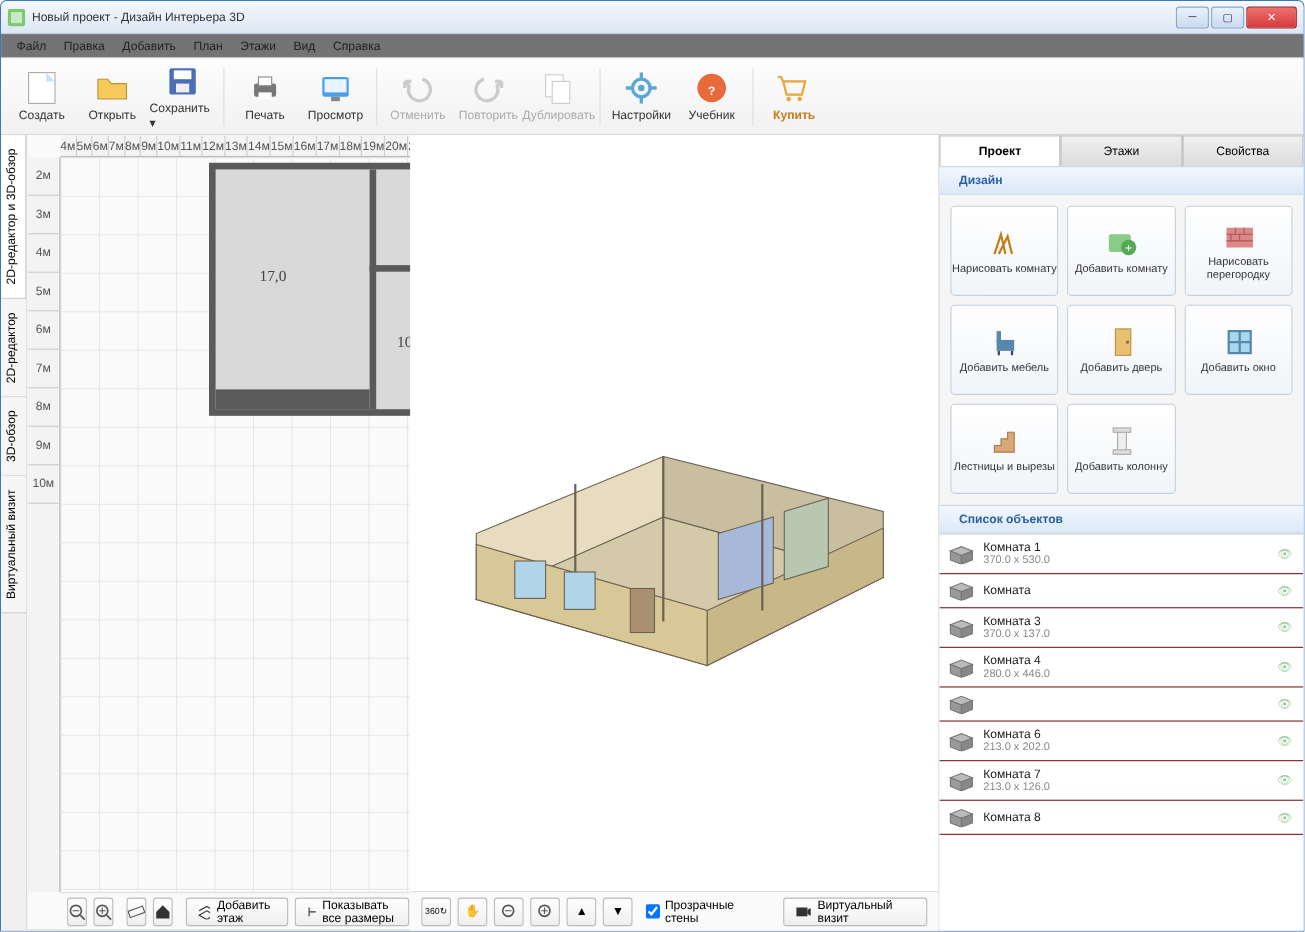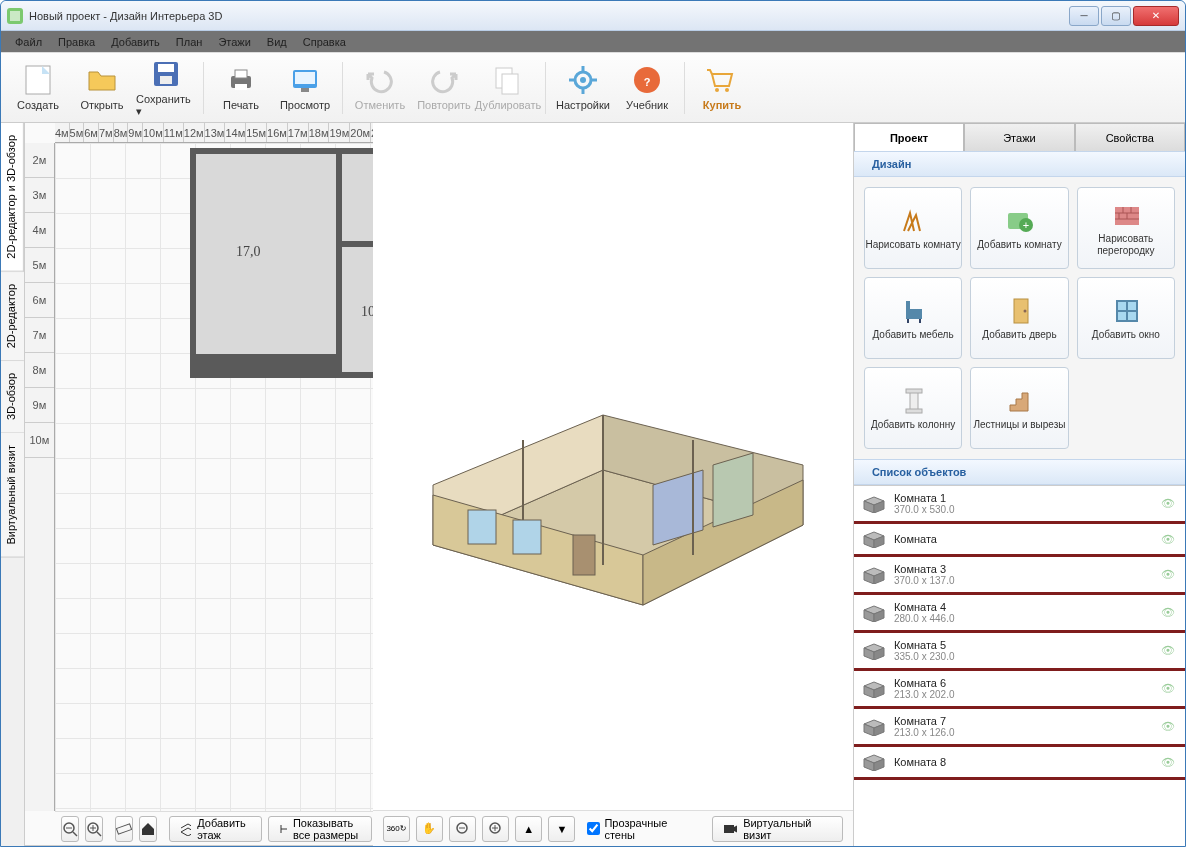--- a/index.html
+++ b/index.html
@@ -44,21 +44,21 @@
 .right-panel{width:334px;border-left:1px solid #ccc;display:flex;flex-direction:column;background:#f5f5f5;}
 .rp-tabs{height:28px;display:flex;background:#e8e8e8;}
 .rp-tab{flex:1;border:1px solid #bbb;border-bottom:none;background:linear-gradient(#f0f0f0,#dcdcdc);display:flex;align-items:center;justify-content:center;cursor:pointer;}
 .rp-tab.active{background:#fff;font-weight:bold;}
 .rp-section-h{color:#2860a0;font-weight:bold;padding:6px 18px;background:linear-gradient(#f3f8ff,#dbe8f7);border-top:1px solid #c4d6ec;border-bottom:1px solid #c4d6ec;}
 .design-grid{display:grid;grid-template-columns:repeat(3,1fr);gap:8px;padding:10px;}
 .design-btn{height:82px;border:1px solid #c4d0dc;border-radius:4px;background:linear-gradient(#fff,#f1f4f8);display:flex;flex-direction:column;align-items:center;justify-content:center;cursor:pointer;gap:4px;}
 .design-btn .ico{width:30px;height:30px;}
 .design-btn .lbl{font-size:10px;text-align:center;color:#333;line-height:1.2;}
 .objlist{flex:1;overflow-y:auto;background:#fff;border-top:1px solid #ccc;}
-.obj-item{display:flex;align-items:center;padding:6px 8px;border-bottom:3px solid #7f1d1d;cursor:pointer;gap:8px;justify-content:space-between;}
+.obj-item{display:flex;align-items:center;padding:6px 8px;border-bottom:1px solid #7f1d1d;cursor:pointer;gap:8px;justify-content:space-between;}
 .obj-ico{width:24px;height:18px;}
 .obj-txt{flex:1;}
 .obj-name{font-size:11px;color:#222;}
 .obj-dim{font-size:10px;color:#888;}
 .eye{width:16px;color:#9c9;}
 </style>
 </head>
 <body>
 
 <div class="window">
@@ -409,32 +409,32 @@
           <div class="design-btn">
             <div class="ico"><svg width="30" height="30">
                 <rect x="6" y="6" width="20" height="20" fill="#a8d8f0" stroke="#58a" stroke-width="2"></rect>
                 <line x1="16" y1="6" x2="16" y2="26" stroke="#58a" stroke-width="2"></line>
                 <line x1="6" y1="16" x2="26" y2="16" stroke="#58a" stroke-width="2"></line>
               </svg></div>
             <div class="lbl">Добавить окно</div>
           </div>
           <div class="design-btn">
             <div class="ico"><svg width="30" height="30">
+                <path d="M6 26 L6 20 L12 20 L12 14 L18 14 L18 8 L24 8 L24 26 Z" fill="#d8a878" stroke="#a87848"></path>
+              </svg></div>
+            <div class="lbl">Лестницы и вырезы</div>
+          </div>
+          <div class="design-btn">
+            <div class="ico"><svg width="30" height="30">
                 <rect x="12" y="6" width="8" height="20" fill="#eee" stroke="#aaa"></rect>
                 <rect x="8" y="4" width="16" height="4" fill="#ddd" stroke="#aaa"></rect>
                 <rect x="8" y="24" width="16" height="4" fill="#ddd" stroke="#aaa"></rect>
               </svg></div>
             <div class="lbl">Добавить колонну</div>
           </div>
-          <div class="design-btn">
-            <div class="ico"><svg width="30" height="30">
-                <path d="M6 26 L6 20 L12 20 L12 14 L18 14 L18 8 L24 8 L24 26 Z" fill="#d8a878" stroke="#a87848"></path>
-              </svg></div>
-            <div class="lbl">Лестницы и вырезы</div>
-          </div>
         </div>
    <div class="rp-section-h">Список объектов</div>
    <div class="objlist" id="objlist">
           <div class="obj-item">
             <svg class="obj-ico" viewBox="0 0 24 18">
               <polygon points="2,6 12,2 22,6 12,10" fill="#bbb" stroke="#777"></polygon>
               <polygon points="2,6 2,14 12,18 12,10" fill="#999" stroke="#777"></polygon>
               <polygon points="22,6 22,14 12,18 12,10" fill="#888" stroke="#777"></polygon>
             </svg>
             <div class="obj-txt">
@@ -477,24 +477,20 @@
               <div class="obj-dim">280.0 x 446.0</div>
             </div>
             <span class="eye">👁</span>
           </div>
           <div class="obj-item">
             <svg class="obj-ico" viewBox="0 0 24 18">
               <polygon points="2,6 12,2 22,6 12,10" fill="#bbb" stroke="#777"></polygon>
               <polygon points="2,6 2,14 12,18 12,10" fill="#999" stroke="#777"></polygon>
               <polygon points="22,6 22,14 12,18 12,10" fill="#888" stroke="#777"></polygon>
             </svg>
-            <div class="obj-txt">
-              <div class="obj-name">Комната 5</div>
-              <div class="obj-dim">335.0 x 230.0</div>
-            </div>
             <span class="eye">👁</span>
           </div>
           <div class="obj-item">
             <svg class="obj-ico" viewBox="0 0 24 18">
               <polygon points="2,6 12,2 22,6 12,10" fill="#bbb" stroke="#777"></polygon>
               <polygon points="2,6 2,14 12,18 12,10" fill="#999" stroke="#777"></polygon>
               <polygon points="22,6 22,14 12,18 12,10" fill="#888" stroke="#777"></polygon>
             </svg>
             <div class="obj-txt">
               <div class="obj-name">Комната 6</div>

